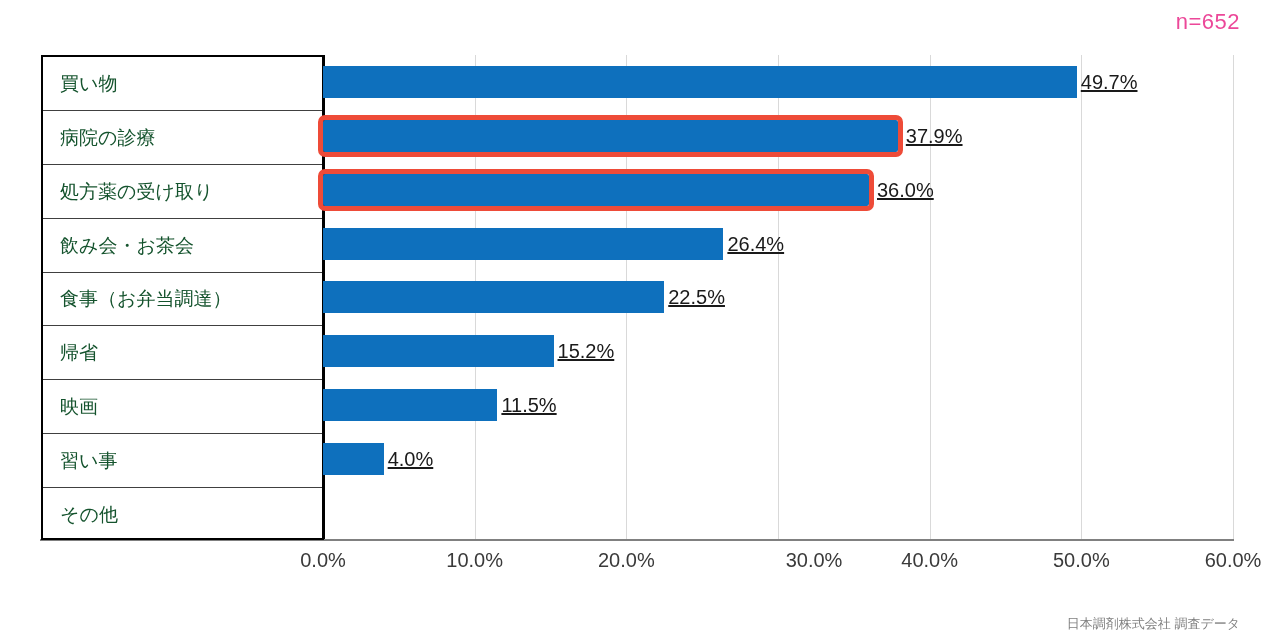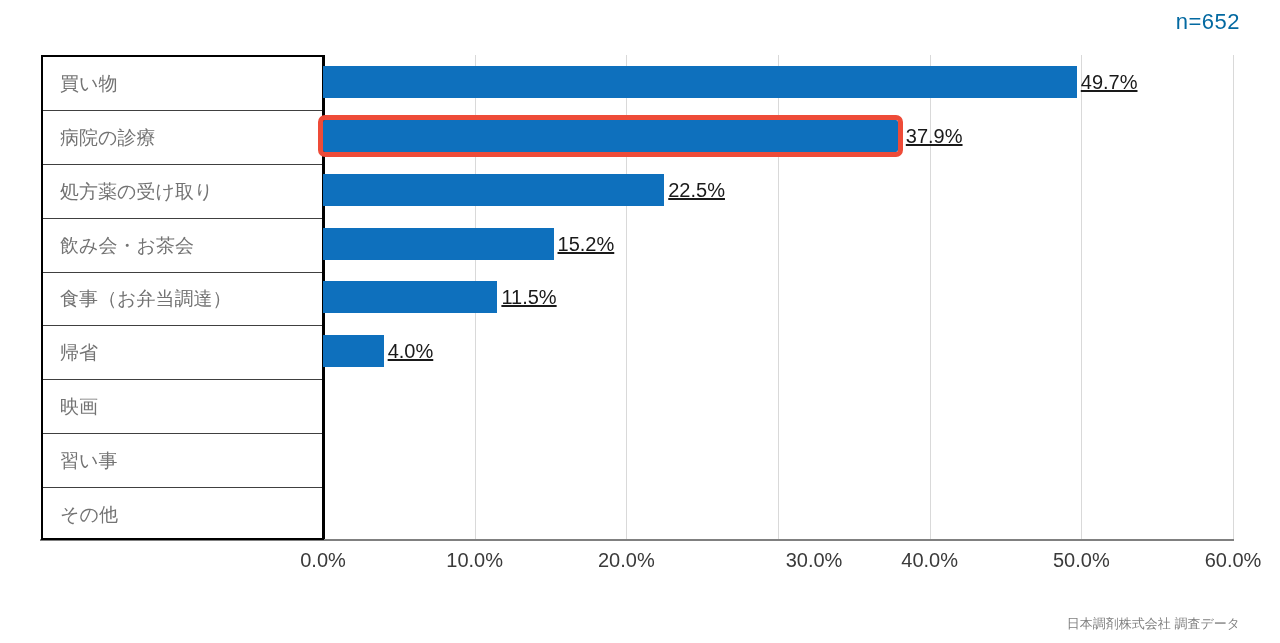--- a/index.html
+++ b/index.html
@@ -17,21 +17,21 @@
     overflow: hidden;
   }
 
   
   #sample-size {
     position: absolute;
     top: 9px;
     right: 40px;
     font-size: 22px;
     letter-spacing: 0.5px;
-    color: #0369a1;
+    color: #ec4899;
     white-space: nowrap;
     text-align: right;
   }
 
   
   #figure {
     position: absolute;
     left: 0;
     top: 0;
     width: 1280px;
@@ -84,21 +84,21 @@
   }
   .label-cell {
     height: 53.88px;
     box-sizing: border-box;
     border-bottom: 1.5px solid #404040;
     display: flex;
     align-items: center;
     padding-left: 17px;
     font-size: 19px;
     line-height: 1;
-    color: #737373;
+    color: #14532d;
     white-space: nowrap;
   }
   .label-cell:last-child { border-bottom: none; }
 
   
   #bars-layer {
     position: absolute;
     left: 323px;
     top: 55px;
     width: 957px;
@@ -213,20 +213,28 @@
   <div id="bars-layer">
       <div class="bar-row">
         <div class="bar" style="width: 753.783px; background: rgb(14, 112, 189);"></div>
         <div class="bar-value">49.7%</div>
       </div>
       <div class="bar-row">
         <div class="bar highlighted" style="width: 574.817px; background: rgb(14, 112, 189); outline-color: rgb(238, 75, 56);"></div>
         <div class="bar-value">37.9%</div>
       </div>
       <div class="bar-row">
+        <div class="bar highlighted" style="width: 546px; background: rgb(14, 112, 189); outline-color: rgb(238, 75, 56);"></div>
+        <div class="bar-value">36.0%</div>
+      </div>
+      <div class="bar-row">
+        <div class="bar" style="width: 400.4px; background: rgb(14, 112, 189);"></div>
+        <div class="bar-value">26.4%</div>
+      </div>
+      <div class="bar-row">
         <div class="bar" style="width: 341.25px; background: rgb(14, 112, 189);"></div>
         <div class="bar-value">22.5%</div>
       </div>
       <div class="bar-row">
         <div class="bar" style="width: 230.533px; background: rgb(14, 112, 189);"></div>
         <div class="bar-value">15.2%</div>
       </div>
       <div class="bar-row">
         <div class="bar" style="width: 174.417px; background: rgb(14, 112, 189);"></div>
         <div class="bar-value">11.5%</div>

